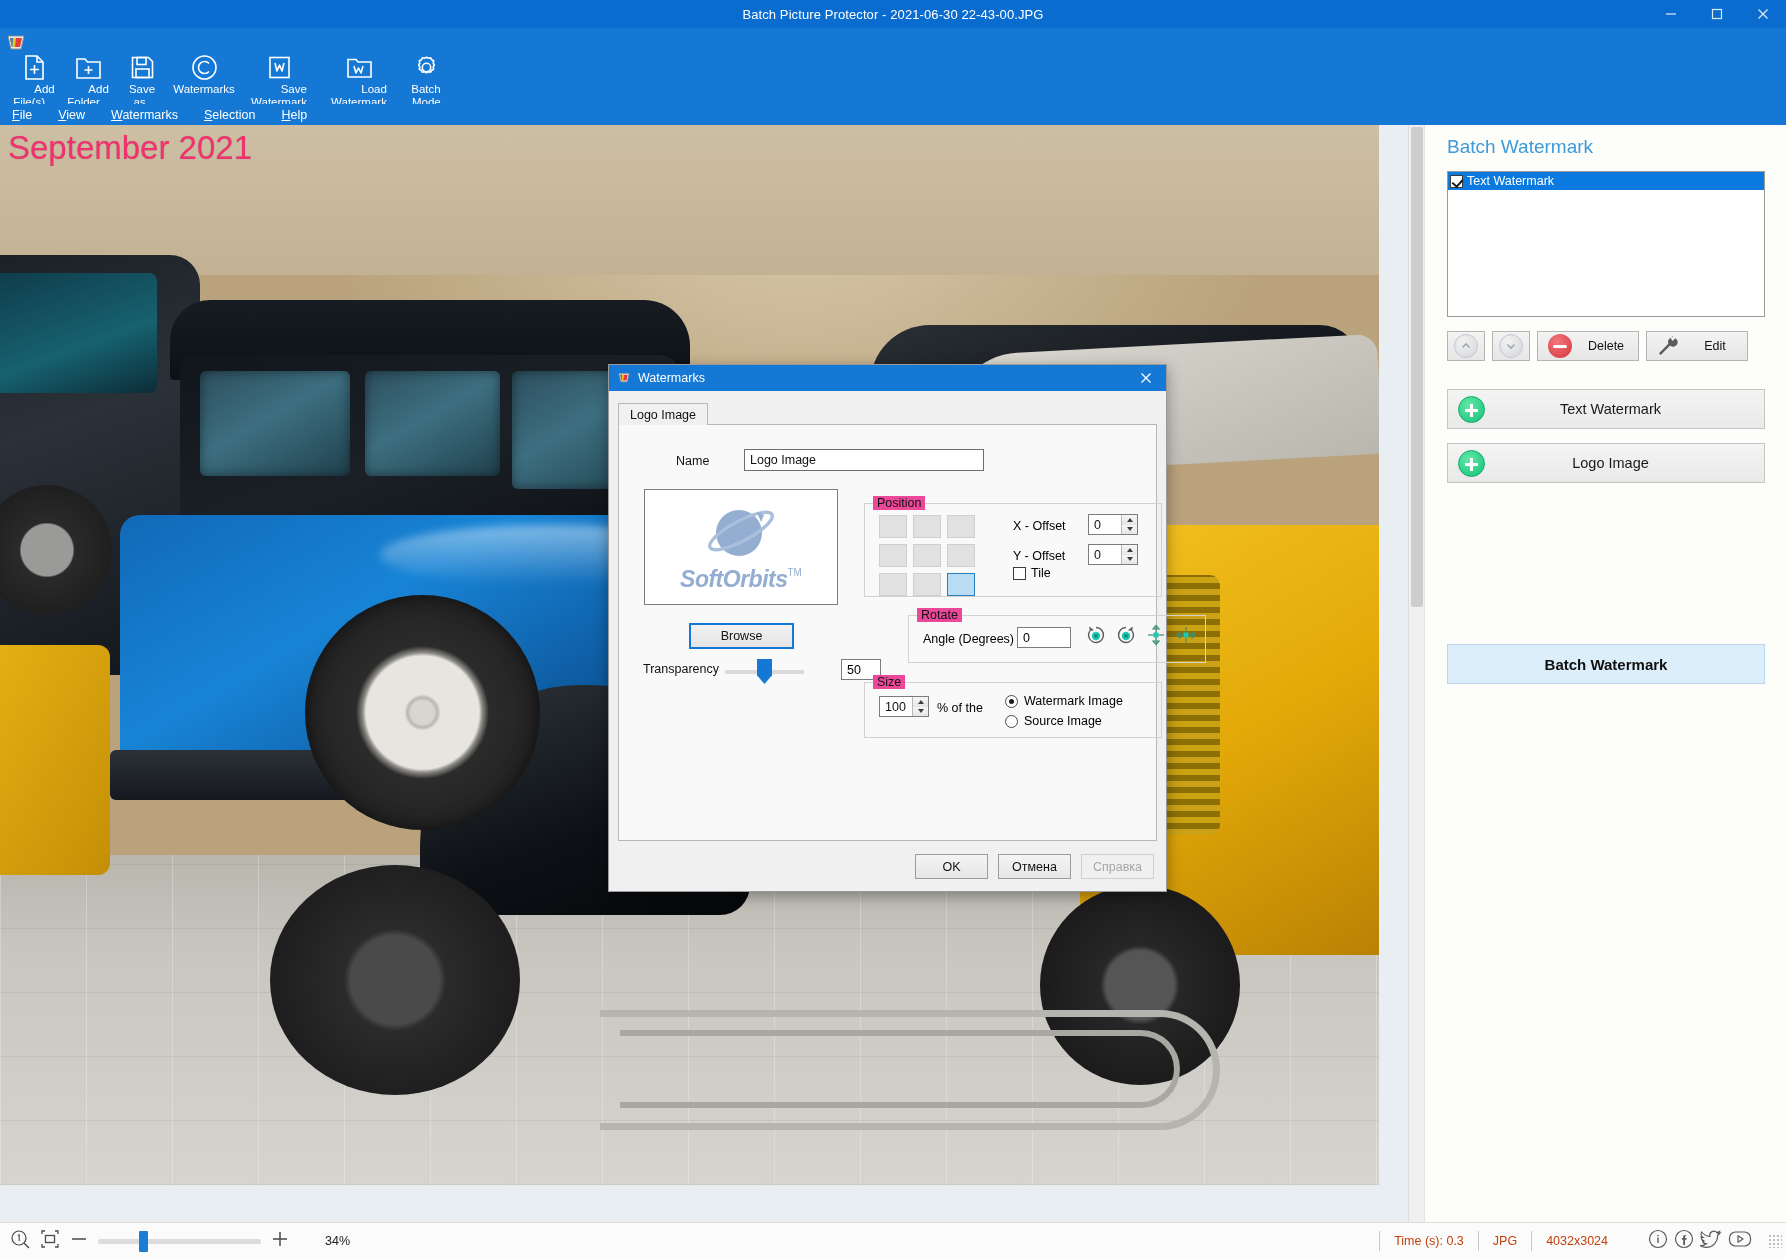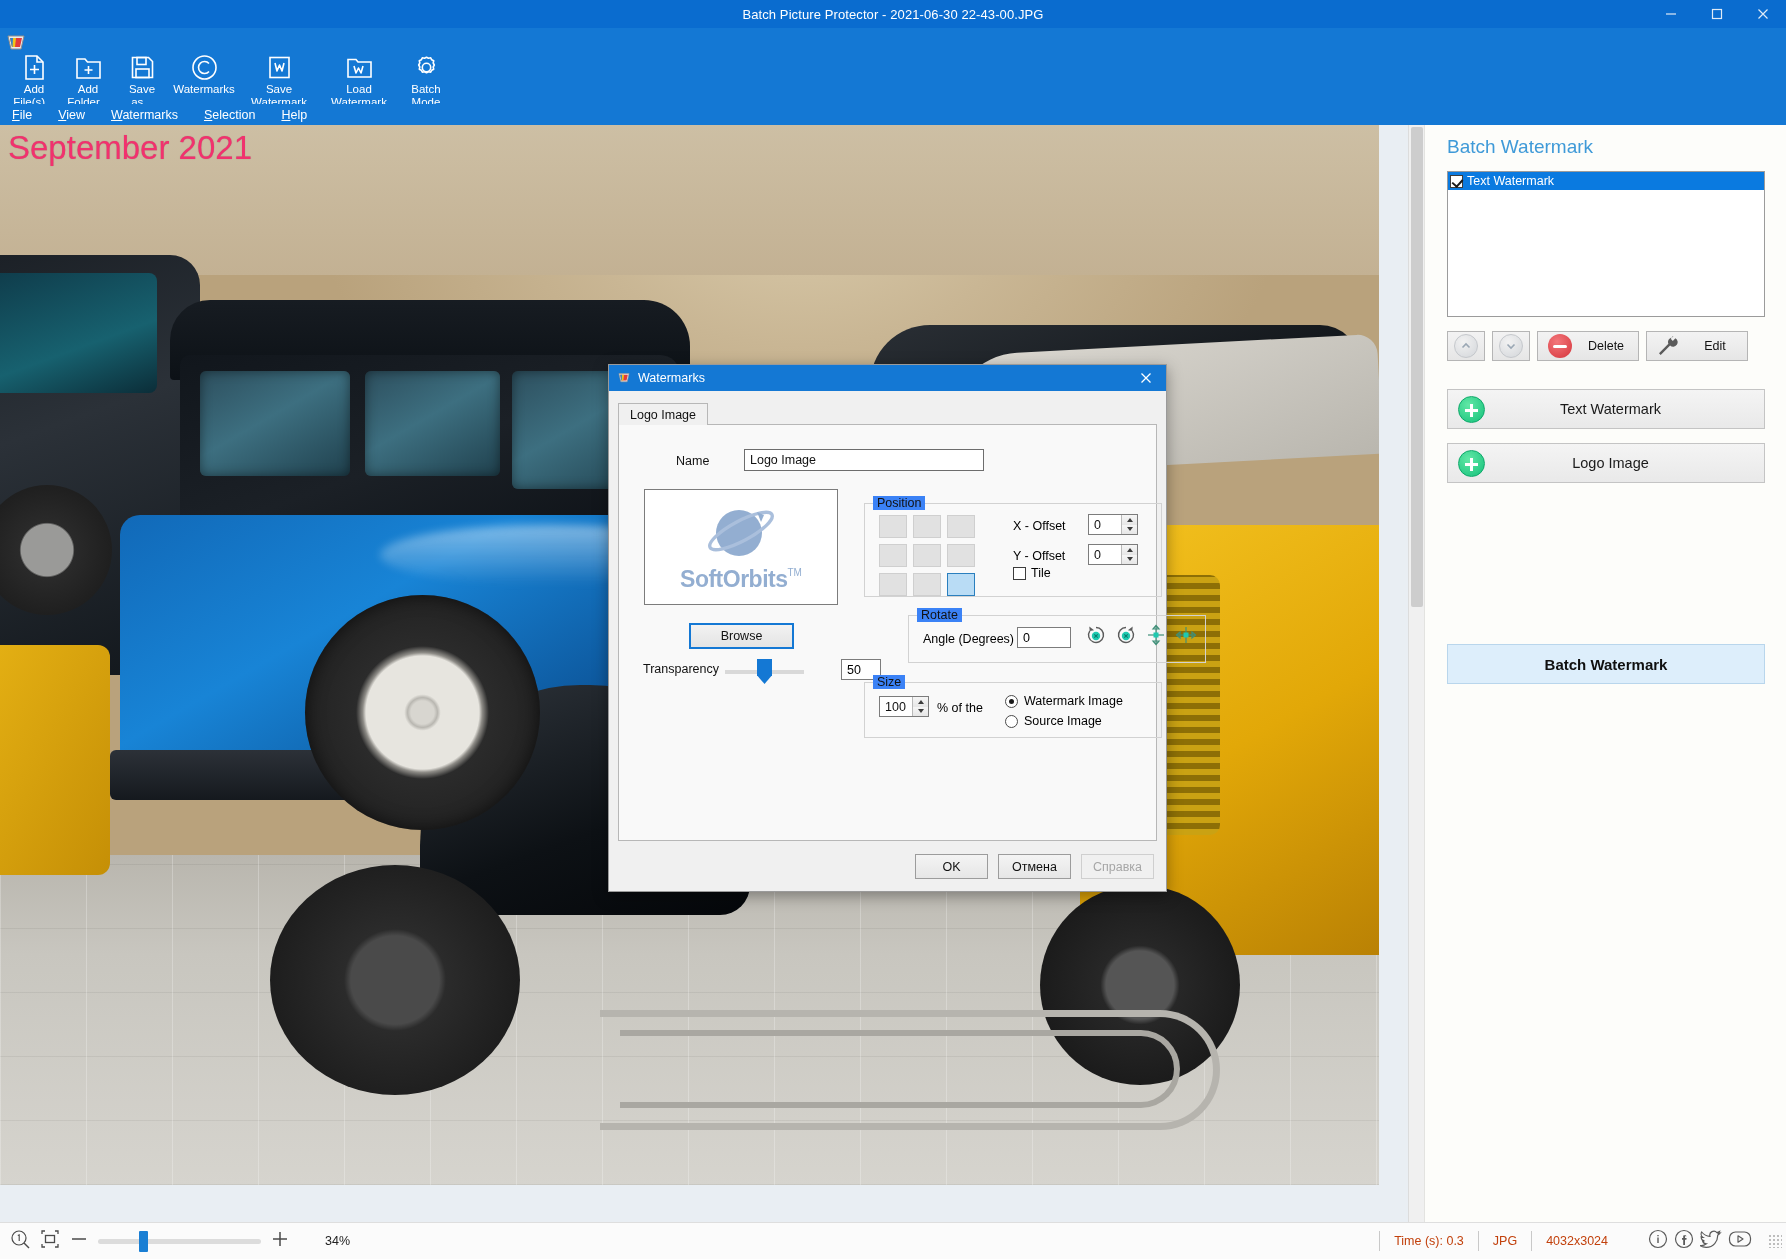--- a/index.html
+++ b/index.html
@@ -44,21 +44,21 @@
   .tools {
     position: absolute; left: 8px; top: 26px; display: flex; align-items: flex-start;
   }
   .tool {
     width: 52px; margin-right: 2px;
     display: flex; flex-direction: column; align-items: center;
     color: #ffffff; font-size: 11.5px; line-height: 13px; text-align: center;
     cursor: default;
   }
   .tool .ticon { height: 27px; display:flex; align-items:center; justify-content:center; margin-bottom: 2px; }
-  .tool .tlabel { white-space: pre-line; }
+  .tool .tlabel { white-space: pre-line; text-align: right; }
   .tool.wide { width: 68px; }
   .tool.xwide { width: 78px; }
   .ul { text-decoration: underline; }
 
   
   .menubar {
     position: absolute; left: 0; top: 104px; width: 1786px; height: 22px;
     background: #1478d4;
     display: flex; align-items: center; padding-left: 12px;
   }
@@ -327,21 +327,21 @@
   .t-thumb{ position:absolute; left:138px; top:234px; width:15px; height:25px; background:#1478d4;
     clip-path: polygon(0 0, 100% 0, 100% 65%, 50% 100%, 0 65%); }
   .t-val{
     position:absolute; left:222px; top:234px; width:40px; height:21px;
     background:#fff; border:1px solid #7c7c7c; font-size:12.5px; display:flex; align-items:center; padding-left:5px;
   }
   .group{
     position:absolute; border:1px solid #d2d2d2; background:transparent;
   }
   .group > .gtitle{
-    position:absolute; left:8px; top:-8px; background:#3b82f6; padding:0 4px; font-size:12.5px; color:#111;
+    position:absolute; left:8px; top:-8px; background:#ec4899; padding:0 4px; font-size:12.5px; color:#111;
   }
   .g-position{ left:245px; top:78px; width:298px; height:94px;}
   .g-rotate{ left:245px; top:190px; width:298px; height:48px;margin-left:44px;}
   .g-size{ left:245px; top:257px; width:298px; height:56px;}
   .posgrid{ position:absolute; left:14px; top:11px; display:grid; grid-template-columns:repeat(3,28px); grid-template-rows:repeat(3,23px); gap:6px;}
   .poscell{ background:#e1e1e1; border:1px solid #cfcfcf;}
   .poscell.sel{ background:#b9dcf5; border:1px solid #2a7fbe;}
   .lbl-x{ position:absolute; left:148px; top:15px; font-size:12.5px;}
   .lbl-y{ position:absolute; left:148px; top:45px; font-size:12.5px;}
   .spin{
@@ -620,21 +620,21 @@
 
         <div class="preview">
           <div class="planet-wrap">
             <svg width="92" height="62" viewBox="0 0 92 62">
               <circle cx="44" cy="31" r="23" fill="#93aed1"></circle>
               <ellipse cx="46" cy="29" rx="35" ry="10" fill="none" stroke="#aabfdc" stroke-width="3.4" transform="rotate(-28 46 29)"></ellipse>
               <path d="M62 10 l7 3 -3 7z" fill="#93aed1"></path>
             </svg>
           </div>
           <div style="display:flex;align-items:flex-start;margin-top:2px;">
-            <span style="font-size:23px;font-weight:bold;color:#93aed1;letter-spacing:-.5px;">SoftOrbits</span>
+            <span style="font-size:23px;font-weight:bold;color:#93aed1;letter-spacing:-.5px;font-style:italic;">SoftOrbits</span>
             <span style="font-size:10px;color:#93aed1;margin-top:1px;">TM</span>
           </div>
         </div>
 
         <div class="btn-browse">Browse</div>
         <div class="lbl-transp">Transparency</div>
         <div class="t-slider"></div>
         <div class="t-thumb"></div>
         <div class="t-val">50</div>
 

